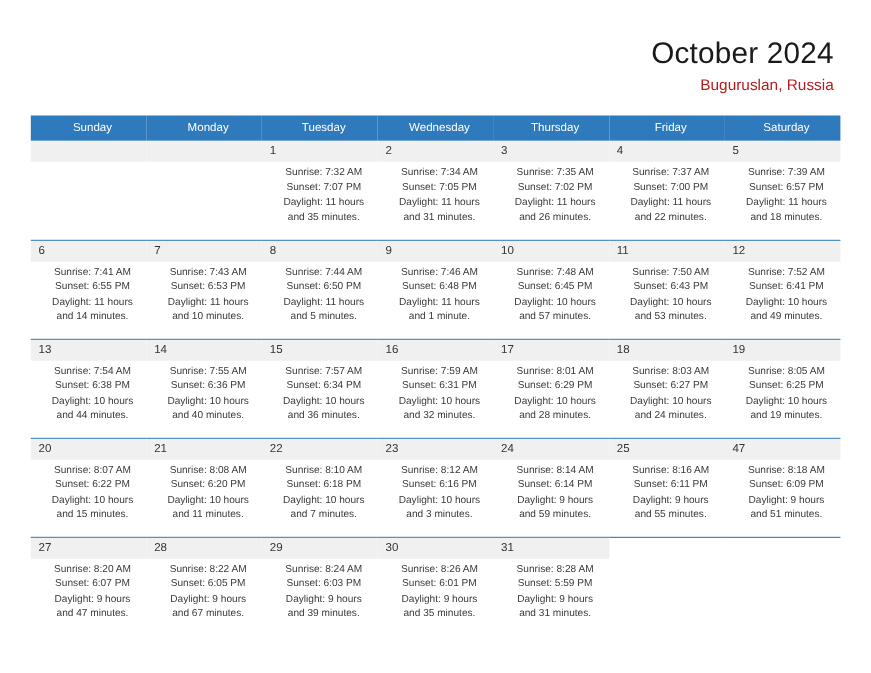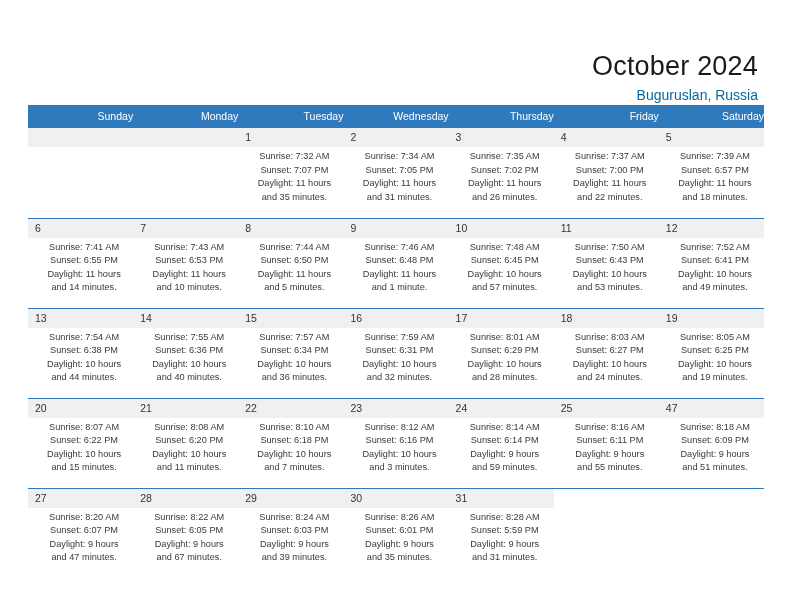--- a/index.html
+++ b/index.html
@@ -72,45 +72,44 @@
     right: 34px;
     top: 32px;
     text-align: right;
   }
   .cal-title {
     font-size: 27px;
     color: #1a1a1a;
     font-weight: normal;
     line-height: 32px;
     letter-spacing: 0.2px;
-    margin-top: 18px;
   }
   .cal-subtitle {
     margin-top: 5px;
     font-size: 14px;
-    color: #0369a1;
+    color: #b91c1c;
     line-height: 17px;
   }
 
   
   .calendar {
     position: absolute;
     left: 28px;
     top: 105px;
     width: 736px;
     border-collapse: collapse;
     table-layout: fixed;
   }
 
   .dow-row th {
     background: #2f79bd;
     color: #ffffff;
     font-size: 10.5px;
     font-weight: normal;
-    text-align: right;
+    text-align: center;
     padding: 5px 0 6px 7px;
     height: 20px;
     border: none;
   }
 
   .week-row td {
     width: 105.14px;
     vertical-align: top;
     padding: 0;
     border: none;

